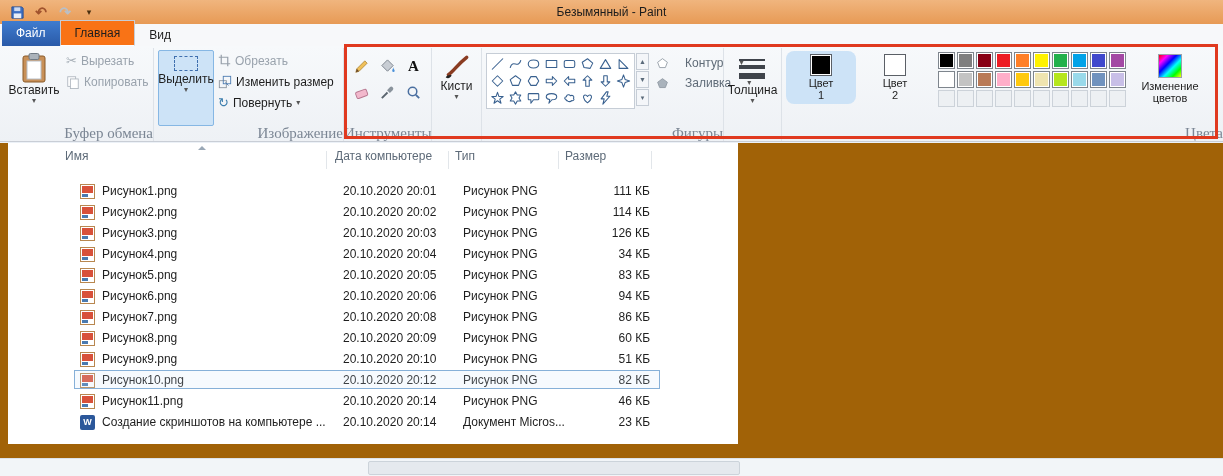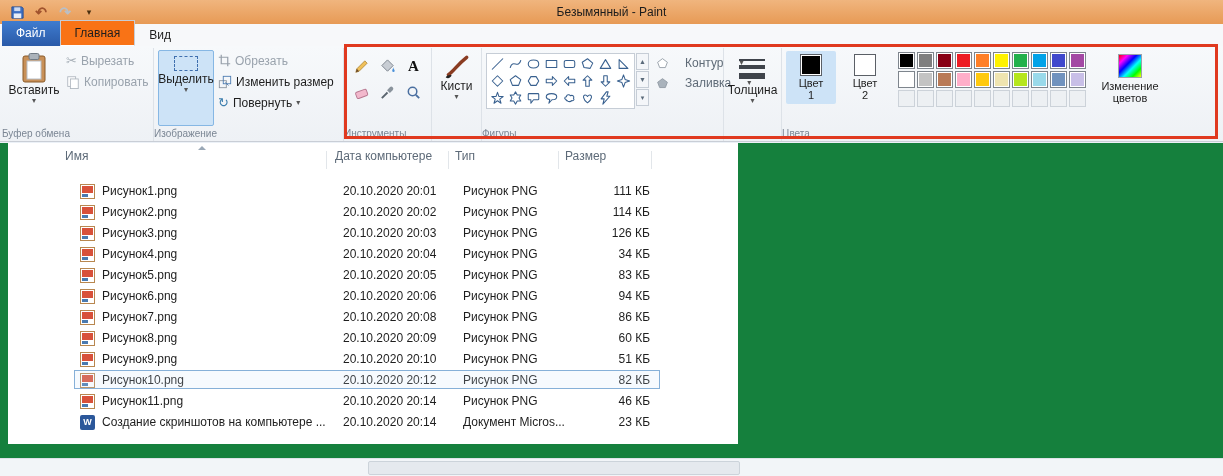--- a/index.html
+++ b/index.html
@@ -17,21 +17,21 @@
   
   .tabsrow{position:absolute;left:0;top:24px;width:1223px;height:22px;background:#f7f8fa;border-bottom:1px solid #d8dde4;display:flex;align-items:flex-end;}
   .tab{padding:3px 14px;height:16px;line-height:16px;cursor:pointer;}
   .tab.file{background:linear-gradient(#3f7ccf,#2a5aa8);color:#fff;height:19px;line-height:19px;margin-left:2px;}
   .tab.active{background:#f97316;border:1px solid #c6cdd6;border-bottom:1px solid #fdfdfe;height:18px;line-height:18px;}
 
   
   .ribbon{position:absolute;left:0;top:46px;width:1223px;height:96px;background:linear-gradient(#f7f9fb,#eef1f5);border-bottom:1px solid #c9ced6;display:flex;box-sizing:border-box;padding:2px 0 0 2px;}
   .rgroup{display:flex;flex-direction:column;border-right:1px solid #dde2e8;box-sizing:border-box;}
   .rcontent{flex:1;display:flex;padding:2px 4px 0 4px;}
-  .glabel{height:15px;line-height:15px;text-align:left;font-size:10px;color:#7b8694;white-space:nowrap;}
+  .glabel{height:15px;line-height:15px;text-align:right;font-size:15px;color:#7b8694;white-space:nowrap;font-family:Liberation Serif, serif;}
 
   .bigbtn{display:flex;flex-direction:column;align-items:center;width:52px;padding:1px;border:1px solid transparent;border-radius:2px;cursor:pointer;}
   .bigbtn .btext{font-size:12px;text-align:center;line-height:13px;white-space:nowrap;}
   .drop{font-size:8px;color:#555;line-height:8px;}
   .pressed{background:#cde3f7;border:1px solid #86b7e4;}
 
   .smallcol{display:flex;flex-direction:column;justify-content:flex-start;margin-left:4px;}
   .smallbtn{display:flex;align-items:center;gap:4px;height:21px;cursor:pointer;white-space:nowrap;}
   .dis{color:#9aa3ad;}
 
@@ -46,35 +46,35 @@
   .shape-cell{display:flex;align-items:center;justify-content:center;cursor:pointer;}
   .shape-scroll{display:flex;flex-direction:column;gap:1px;margin-left:1px;}
   .sbtn{width:13px;height:17px;border:1px solid #c6cdd6;background:#f4f6f9;font-size:7px;display:flex;align-items:center;justify-content:center;color:#5a6a7a;cursor:pointer;box-sizing:border-box;}
   .of-col{display:flex;flex-direction:column;gap:6px;margin-left:7px;margin-top:6px;}
   .of-row{display:flex;align-items:center;gap:16px;color:#5f6b77;cursor:pointer;white-space:nowrap;}
 
   .lines{width:28px;height:26px;display:flex;flex-direction:column;justify-content:center;gap:4px;margin:4px 0 2px 0;}
   .lines span{display:block;background:#3f444b;width:26px;}
 
   .colors-content{display:flex;align-items:flex-start;gap:4px;padding-top:3px;}
-  .colorbtn{display:flex;flex-direction:column;align-items:center;width:36px;padding:2px 6px;border:1px solid transparent;border-radius:2px;cursor:pointer;}
+  .colorbtn{display:flex;flex-direction:column;align-items:center;width:36px;padding:2px 16px;border:1px solid transparent;border-radius:8px;cursor:pointer;}
   .cswatch{width:20px;height:20px;border:1px solid #5a5f66;box-shadow:inset 0 0 0 1px #fff;margin-bottom:1px;}
   .colorbtn .btext{font-size:11px;line-height:12px;text-align:center;width:30px;}
   .palette{display:grid;grid-template-columns:repeat(10,17px);grid-auto-rows:17px;gap:2px;margin:1px 4px 0 4px;}
   .swatch{width:15px;height:15px;border:1px solid #7e858d;box-shadow:inset 0 0 0 1px #fff;cursor:pointer;}
   .swatch.empty{background:#edf0f3;border:1px solid #ccd2d9;box-shadow:none;}
   .editbtn{display:flex;flex-direction:column;align-items:center;width:66px;padding:2px;border:1px solid transparent;cursor:pointer;}
   .rainbow{width:22px;height:22px;border:1px solid #9aa2ac;background:linear-gradient(135deg,#f00 0%,#f0f 20%,#00f 40%,#0ff 60%,#0f0 80%,#ff0 100%);margin-bottom:2px;}
   .editbtn .btext{font-size:11px;line-height:12px;text-align:center;}
 
   
   .red-box{position:absolute;left:344px;top:44px;width:874px;height:95px;border:3px solid #e0391f;box-sizing:border-box;pointer-events:none;z-index:5;}
 
   
-  .canvas-area{position:absolute;left:0;top:143px;width:1223px;height:333px;background:#15803d;}
+  .canvas-area{position:absolute;left:0;top:143px;width:1223px;height:333px;background:#a16207;}
   .file-panel{position:absolute;left:8px;top:0px;width:730px;height:301px;background:#fff;}
   .hdr{position:absolute;top:6px;height:22px;color:#5d6a78;cursor:pointer;white-space:nowrap;}
   .hdr-name{left:57px;}
   .hdr-date{left:327px;}
   .hdr-type{left:447px;}
   .hdr-size{left:557px;}
   .sort-caret{position:absolute;left:190px;top:3px;width:0;height:0;border-left:4px solid transparent;border-right:4px solid transparent;border-bottom:4px solid #9aa8b6;}
   .colsep{position:absolute;top:8px;width:1px;height:18px;background:#e2e6ea;}
 
   #file-rows{position:absolute;left:8px;top:38px;right:0;}

